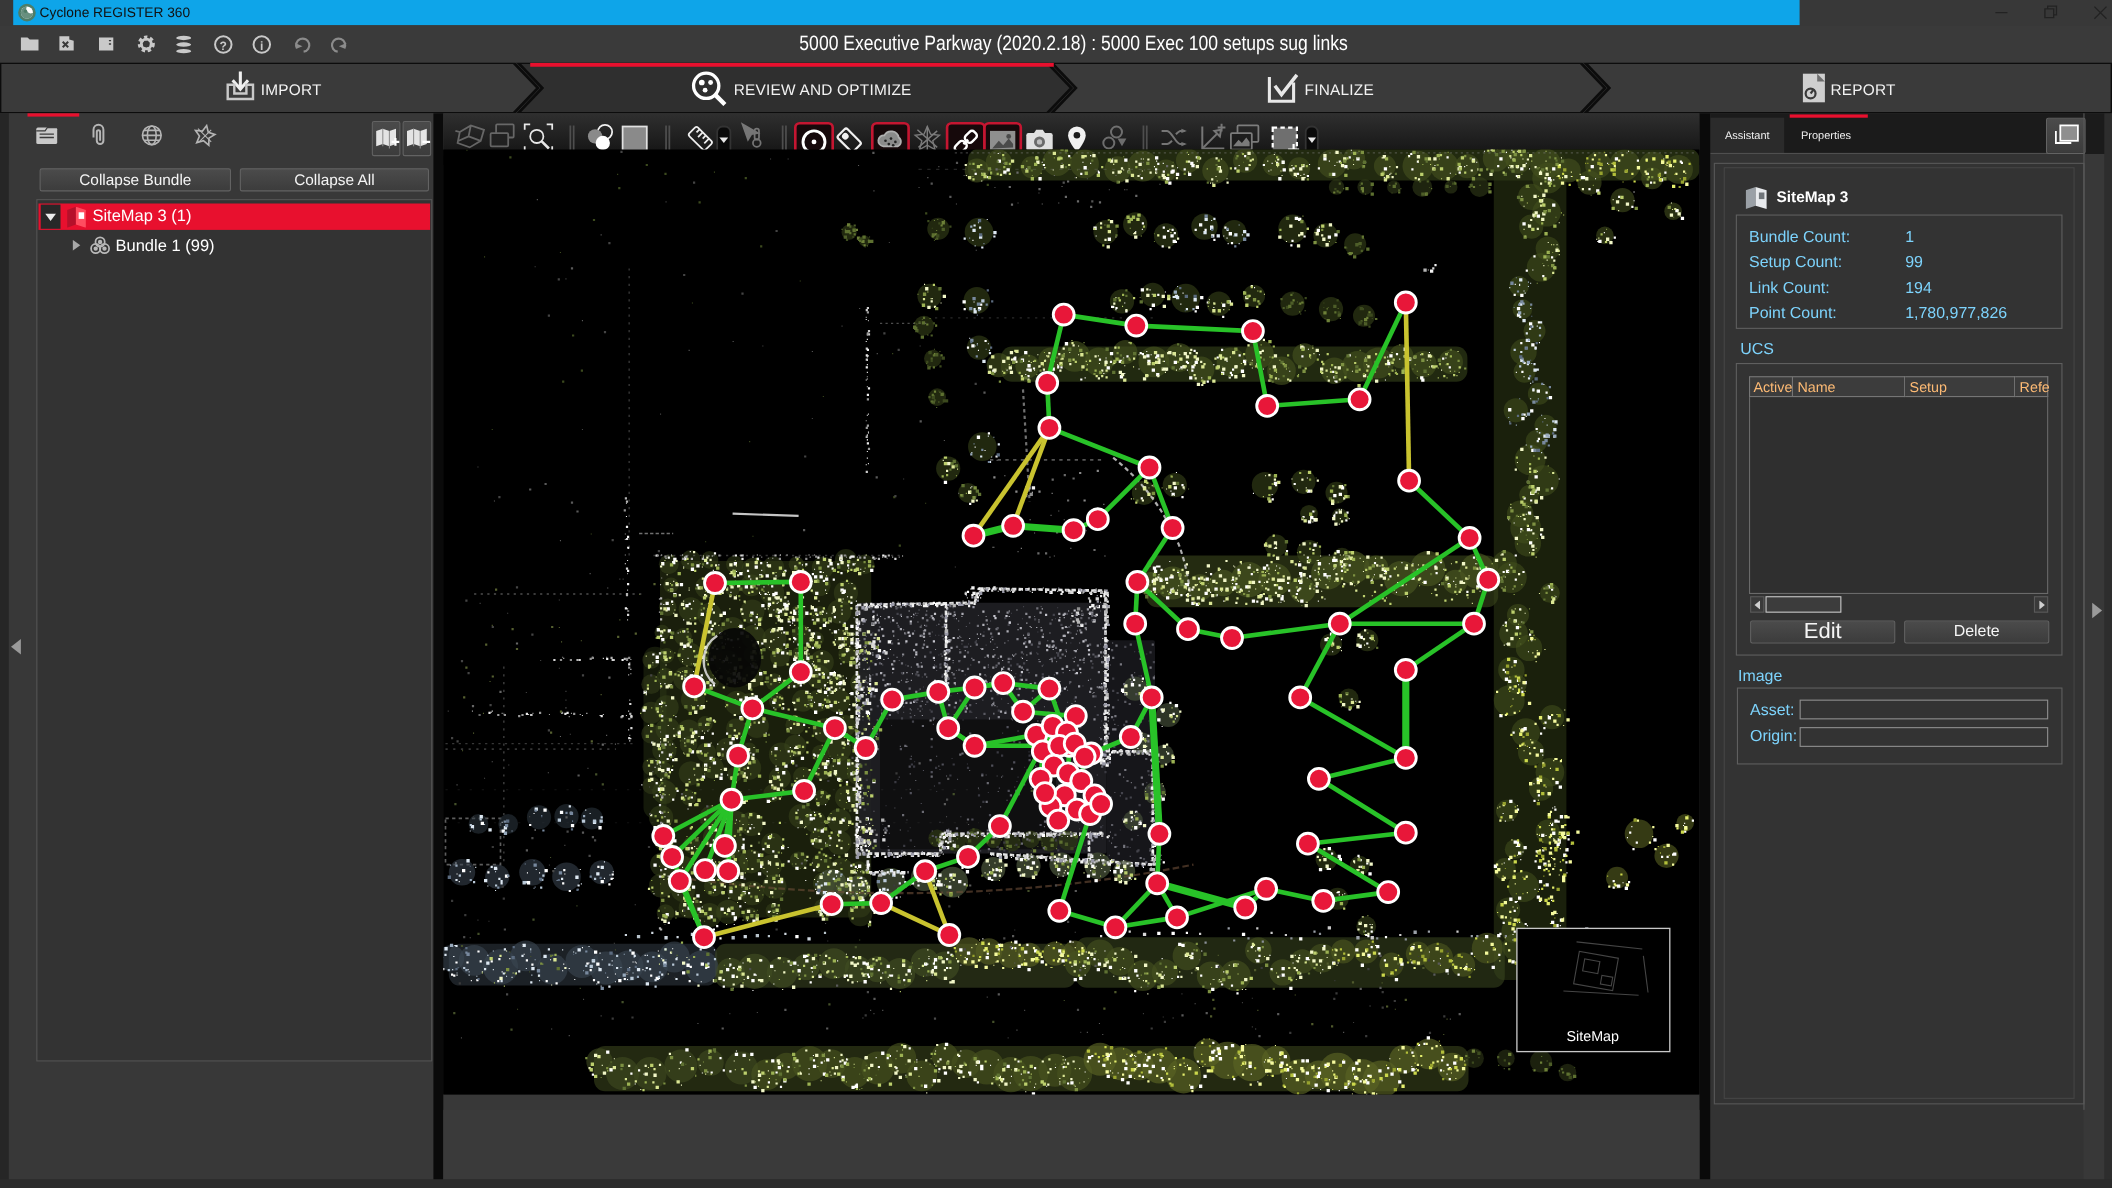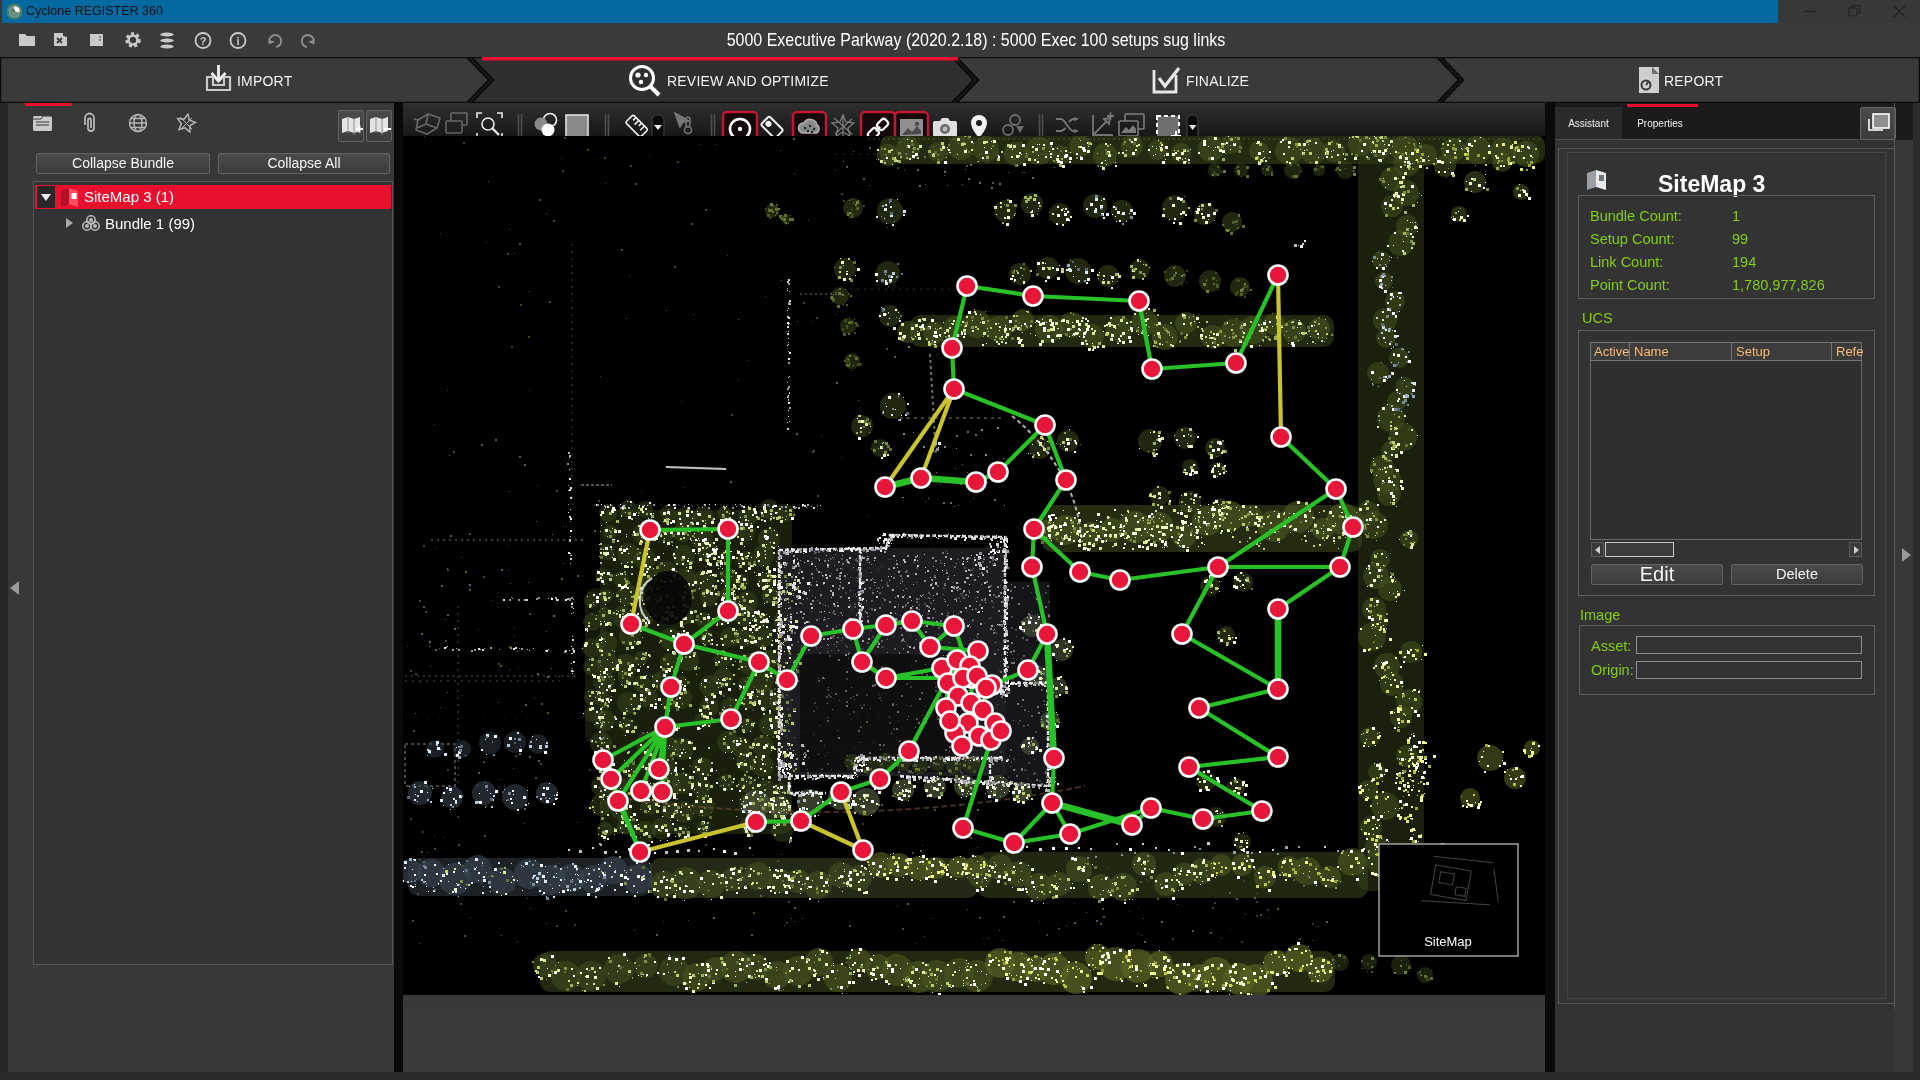--- a/index.html
+++ b/index.html
@@ -1,38 +1,38 @@
 <!DOCTYPE html>
 <html><head><meta charset="utf-8"><style>
 *{margin:0;padding:0;box-sizing:border-box}
 html,body{width:1920px;height:1080px;overflow:hidden}
 body{background:#383838;font-family:"Liberation Sans",sans-serif;position:relative;color:#fff}
 .abs{position:absolute}
-#titlebar{left:2px;top:0;width:1776px;height:23px;background:#0369a1;color:#000}
+#titlebar{left:12px;top:0;width:1624px;height:23px;background:#0ea5e9;color:#000}
 #titlebar .t{position:absolute;left:24px;top:4px;font-size:12.5px;color:#111}
 #menubar{left:0;top:23px;width:1920px;height:34px;background:#3a3a3a}
 #ptitle{left:16px;top:29px;width:1920px;text-align:center;font-size:19px;color:#fff;transform:scaleX(.84);transform-origin:center}
 #wiz{left:0;top:57px;width:1920px;height:46px}
 .wlab{position:absolute;top:16px;font-size:14px;color:#f2f2f2;letter-spacing:.2px}
 #toolrow-l{left:8px;top:103px;width:389px;height:47px;background:#383838}
 #toolrow-c{left:403px;top:103px;width:1142px;height:47px;background:linear-gradient(#2f2f2f,#0e0e0e)}
 #toolrow-r{left:1555px;top:103px;width:365px;height:37px;background:#1b1b1b}
 .rtab{position:absolute;top:107px;height:33px;font-size:10px;color:#f0f0f0;line-height:33px;text-align:center}
 #redtab1{left:25px;top:103px;width:47px;height:3px;background:#e8102e}
 #redtab2{left:1627px;top:104px;width:71px;height:3px;background:#e8102e}
 .btn{position:absolute;background:linear-gradient(#4b4b4b,#3c3c3c);border:1px solid #636363;border-radius:2px;color:#f5f5f5;text-align:center}
 #tree{left:33px;top:181px;width:360px;height:784px;background:#333;border:1px solid #555}
 #selrow{left:1px;top:3px;width:356px;height:24px;background:#e8102e}
 #leftsep{left:394px;top:103px;width:9px;height:977px;background:#0a0a0a}
 #map{left:403px;top:136px;width:1142px;height:859px;background:#000}
 #rightsep{left:1545px;top:103px;width:10px;height:977px;background:#0a0a0a}
 #rpanel{left:1555px;top:140px;width:339px;height:940px;background:#333}
 #rpo{left:1558px;top:148px;width:337px;height:856px;border:1px solid #585858}
 #rpi{left:1567px;top:152px;width:319px;height:847px;border:1px solid #454545}
-.lab{position:absolute;font-size:14.5px;color:#84cc16}
+.lab{position:absolute;font-size:14.5px;color:#7dd3fc}
 .gbox{position:absolute;border:1px solid #5f5f5f}
 .inp{position:absolute;background:#333;border:1px solid #8f8f8f}
 #vline{left:1894px;top:103px;width:1px;height:906px;background:#585858}
 #rdark{left:1913px;top:103px;width:7px;height:977px;background:#2d2d2d}
 #bstrip{left:403px;top:1009px;width:1142px;height:71px;background:#3a3a3a}
 #bstrip2{left:0;top:1072px;width:1920px;height:8px;background:#2b2b2b}
 .wbtn{position:absolute;top:0;width:45px;height:23px}
 #larr{left:10px;top:581px;width:0;height:0;border-top:7px solid transparent;border-bottom:7px solid transparent;border-right:9px solid #9a9a9a}
 #rarr{left:1902px;top:548px;width:0;height:0;border-top:7px solid transparent;border-bottom:7px solid transparent;border-left:9px solid #9a9a9a}
 </style></head>
@@ -1077,21 +1077,21 @@
     <rect x="7" y="2" width="16" height="14" fill="#8f8f8f" stroke="#fff" stroke-width="1.6"></rect>
     <path d="M3 7v11h14" stroke="#fff" stroke-width="1.6" fill="none"></path>
   </svg>
 <div class="abs" id="rpo"></div>
 <div class="abs" id="rpi"></div>
 <svg class="abs" style="left:1587px;top:170px" width="22" height="20">
     <path d="M0 3l9-3v17l-9 3z" fill="#9aa0a6"></path>
     <path d="M9 0l10 3v17l-10-3z" fill="#e8eaed"></path>
     <rect x="12" y="5" width="5" height="6" fill="#70757a"></rect>
   </svg>
-<span class="abs" style="left:1658px;top:171px;font-size:23px;font-weight:bold">SiteMap 3</span>
+<span class="abs" style="left:1615px;top:171px;font-size:14px;font-weight:bold">SiteMap 3</span>
 <div class="gbox" style="left:1578px;top:195px;width:297px;height:104px"></div>
 <span class="lab" style="left:1590px;top:208px">Bundle Count:</span>
 <span class="lab" style="left:1732px;top:208px">1</span>
 <span class="lab" style="left:1590px;top:231px">Setup Count:</span>
 <span class="lab" style="left:1732px;top:231px">99</span>
 <span class="lab" style="left:1590px;top:254px">Link Count:</span>
 <span class="lab" style="left:1732px;top:254px">194</span>
 <span class="lab" style="left:1590px;top:277px">Point Count:</span>
 <span class="lab" style="left:1732px;top:277px">1,780,977,826</span>
 <span class="lab" style="left:1582px;top:310px">UCS</span>

